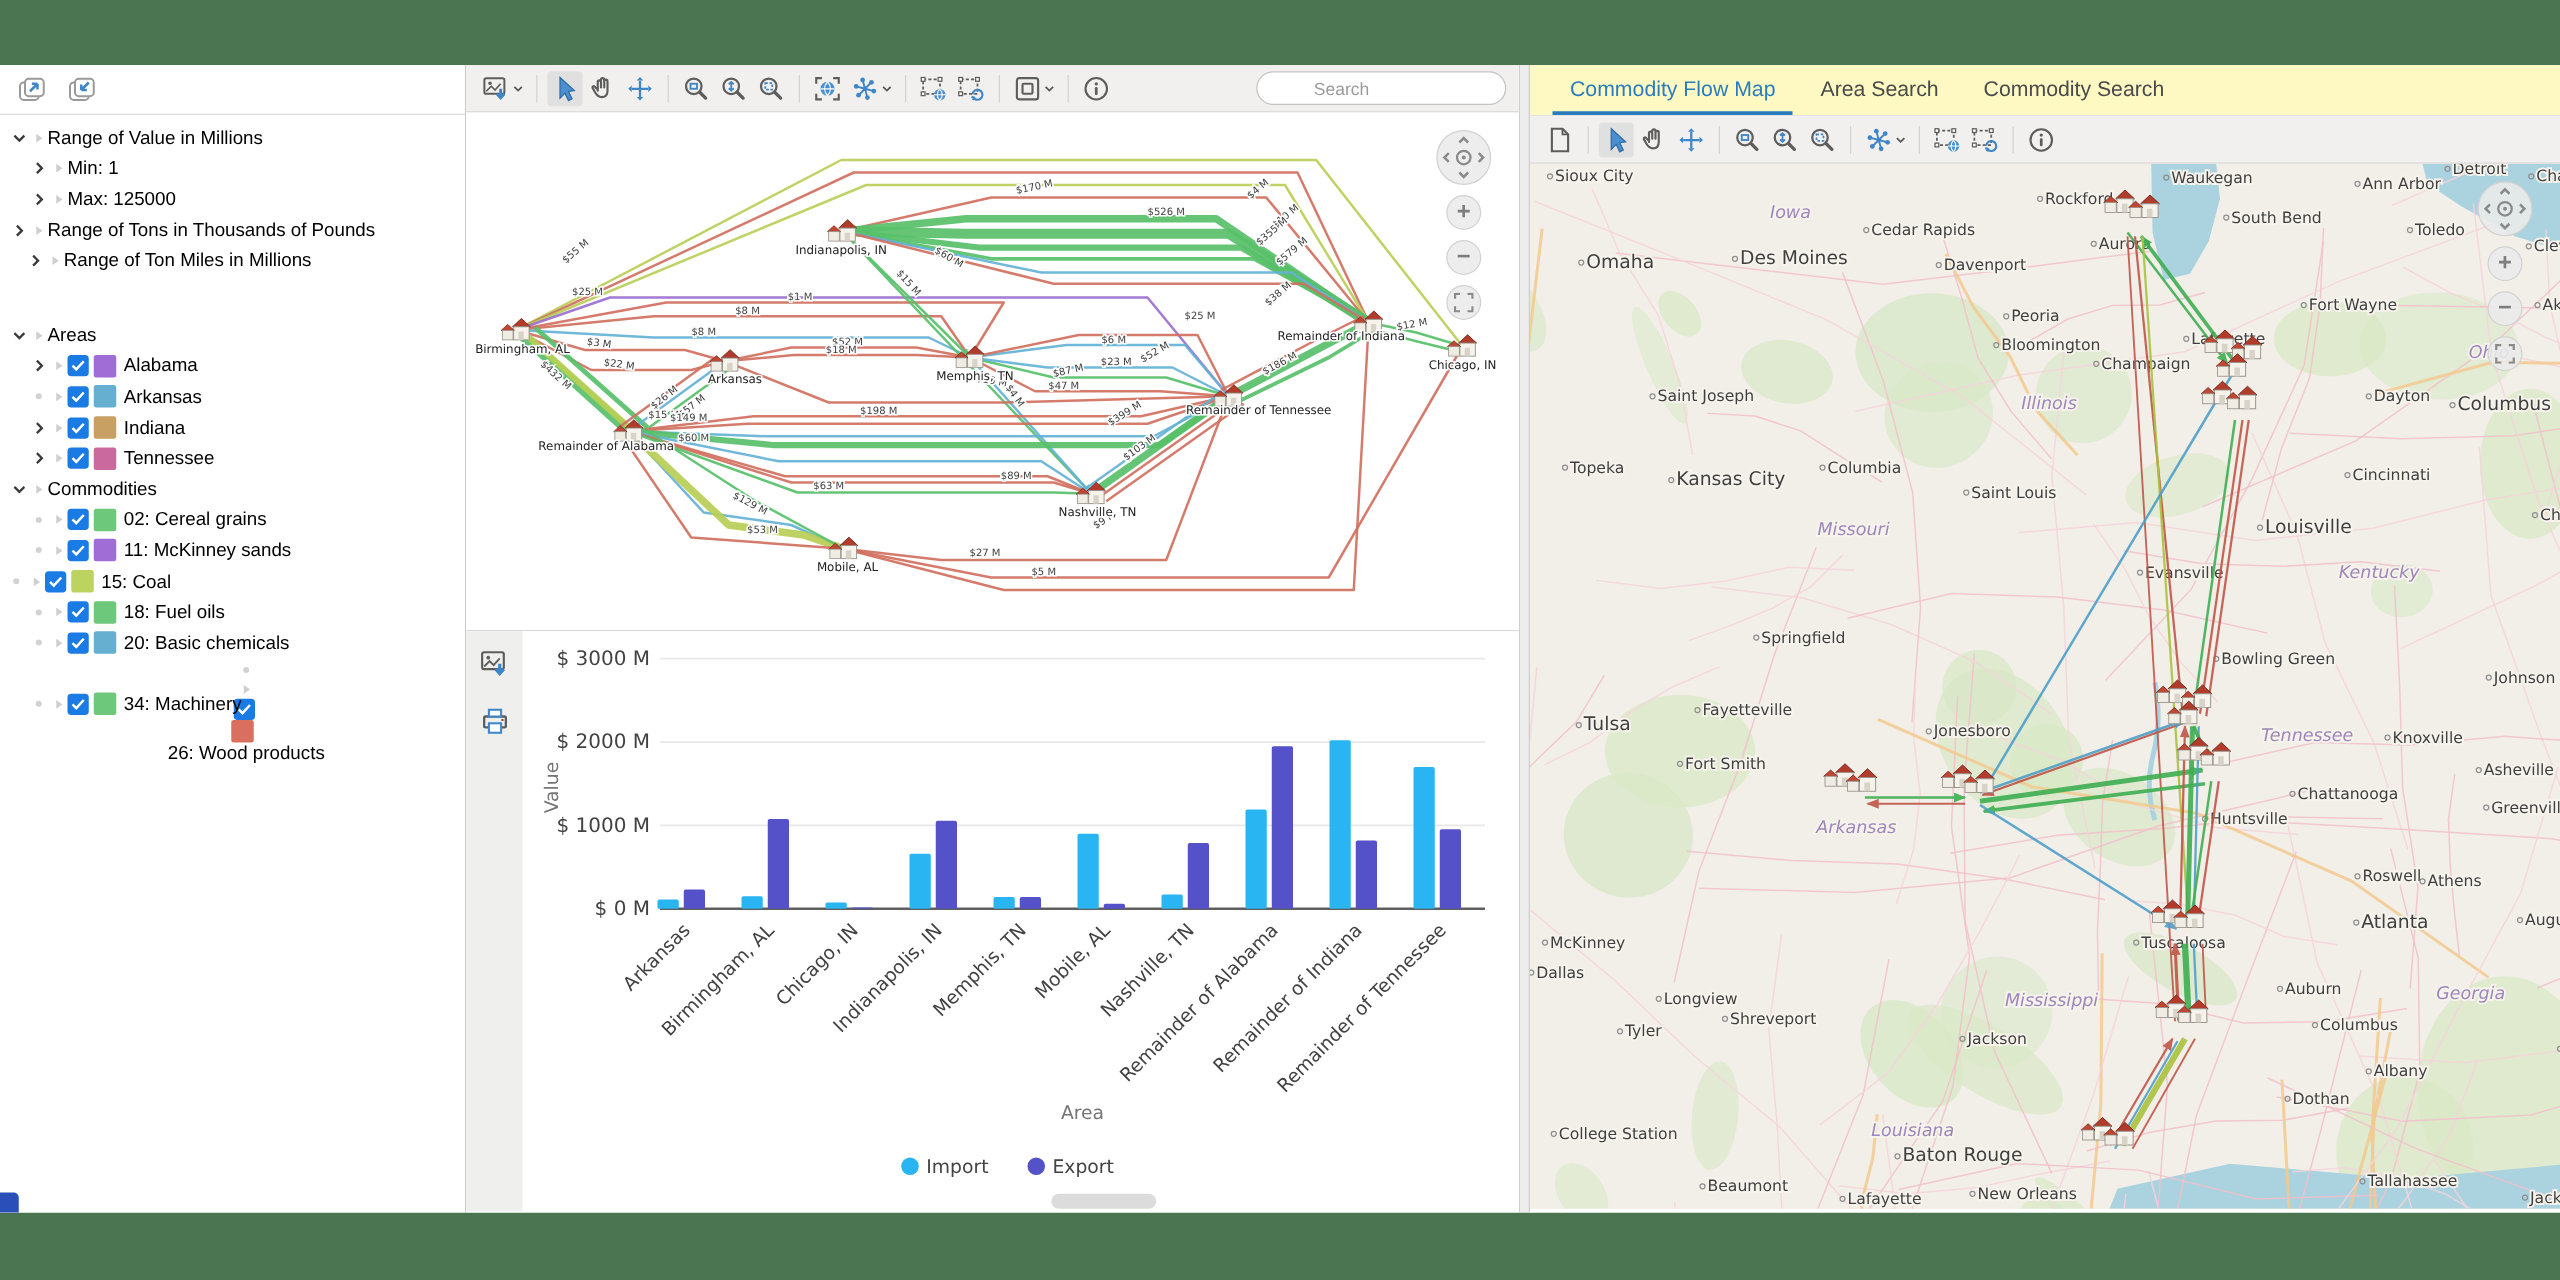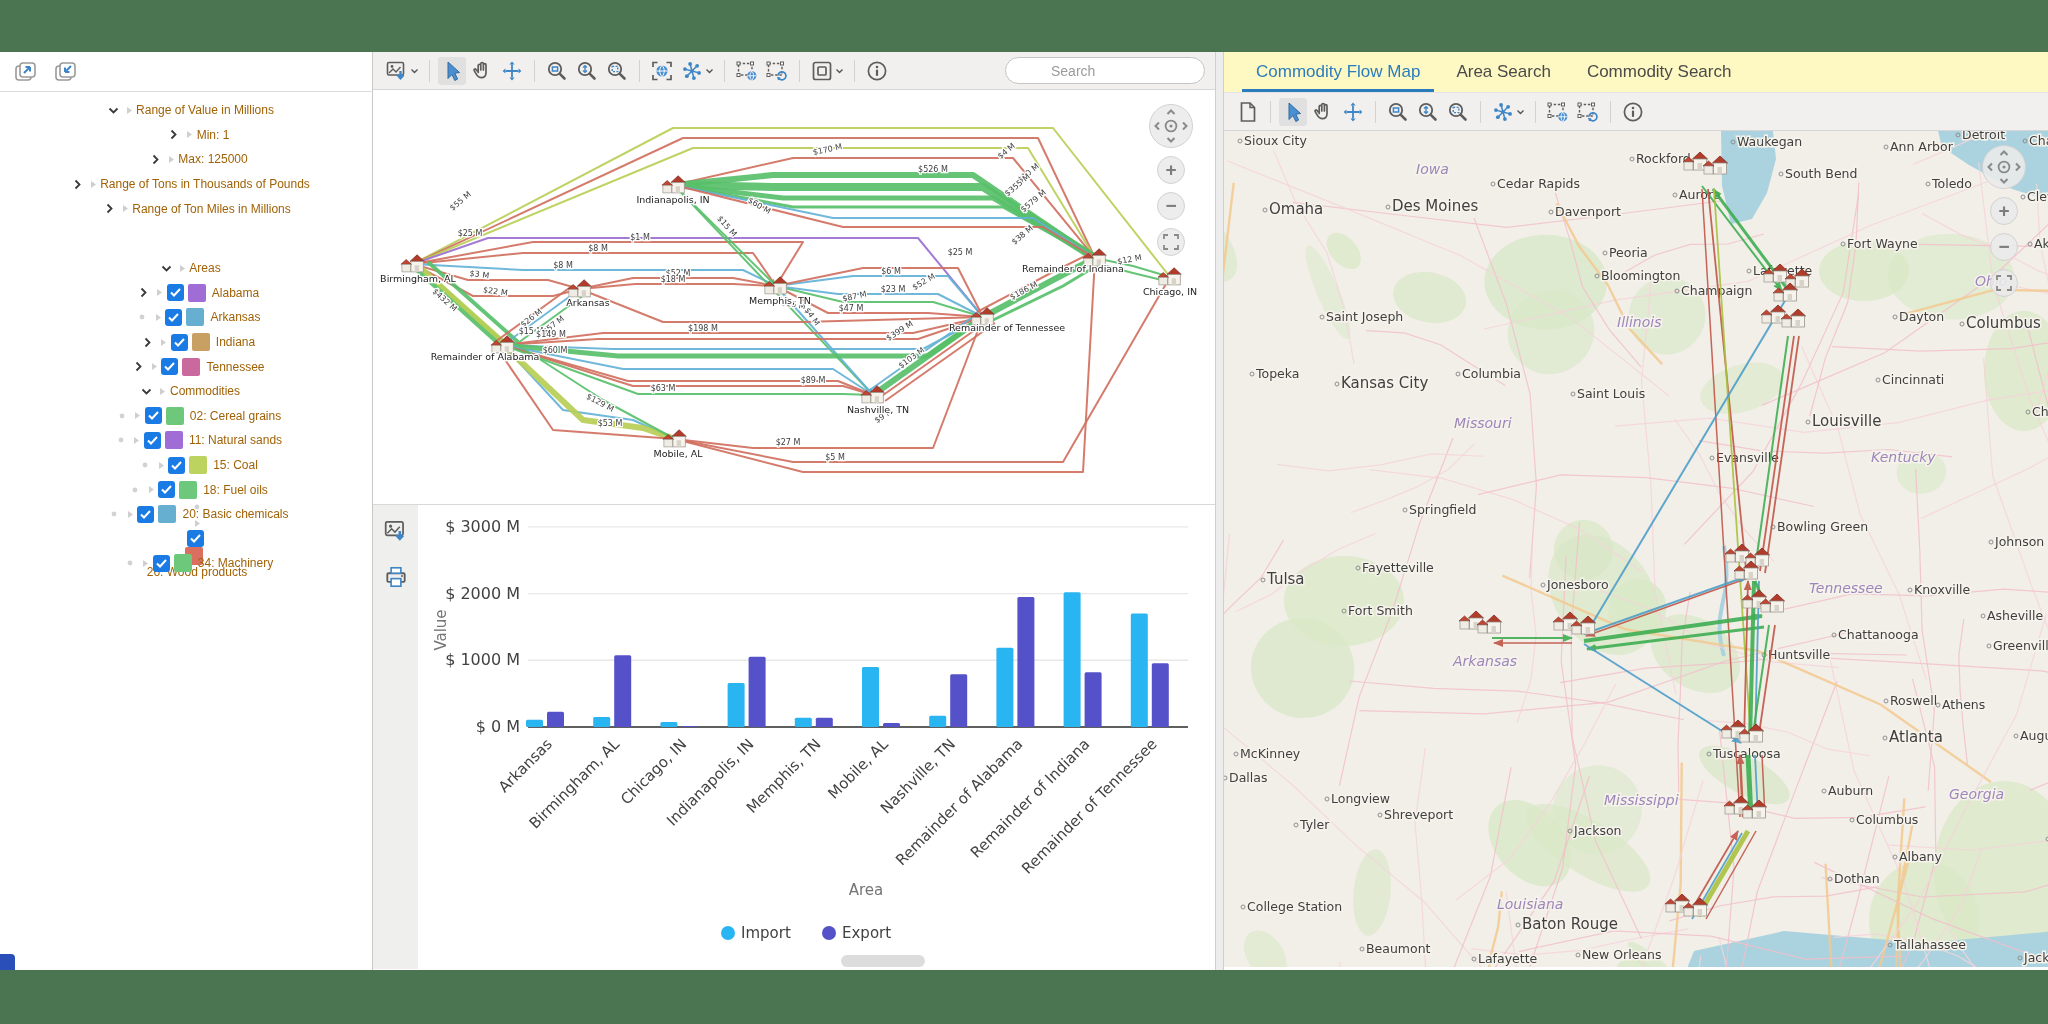--- a/index.html
+++ b/index.html
@@ -4,21 +4,21 @@
 <style>
   html,body{margin:0;padding:0;background:#4b7450;}
   *{box-sizing:border-box;font-family:"Liberation Sans",sans-serif;}
   .stage{position:relative;width:2048px;height:1024px;overflow:hidden;background:#4b7450;}
   .ui{position:absolute;left:0;top:52px;width:2048px;height:918px;background:#fff;display:flex;}
   
   .sidebar{position:relative;width:373px;height:100%;background:#fff;border-right:1px solid #c9c9c9;flex:none;}
   .side-icons{height:40px;display:flex;align-items:center;gap:8px;padding-left:10px;border-bottom:1px solid #dcdcdc;}
   .sbtn{width:32px;height:28px;display:flex;align-items:center;justify-content:center;border-radius:3px;cursor:pointer;}
   .tree{padding-top:6px;}
-  .trow{height:24.6px;display:flex;align-items:center;font-size:12px;color:#a16207;white-space:nowrap;justify-content:center;}
+  .trow{height:24.6px;display:flex;align-items:center;font-size:15px;color:#000000;white-space:nowrap;}
   .arr{width:18px;height:18px;flex:none;display:flex;align-items:center;justify-content:center;}
   .faint{width:14px;height:14px;flex:none;display:flex;align-items:center;justify-content:center;}
   .cb{width:17px;height:17px;flex:none;background:#1b7be4;border-radius:3px;display:flex;align-items:center;justify-content:center;margin-right:4px;}
   .sw{width:18px;height:18px;flex:none;border-radius:2px;margin-right:6px;}
   .corner-chip{position:absolute;left:0;bottom:0;width:15px;height:16px;background:#2b4fb8;border-radius:0 4px 0 0;}
   
   .mid{position:relative;width:842px;height:100%;flex:none;background:#fff;}
   .toolbar{height:38px;background:#f1f0ee;border-bottom:1px solid #d6d6d6;display:flex;align-items:center;padding:0 10px;gap:2px;}
   .tbtn{height:28px;min-width:28px;display:flex;align-items:center;justify-content:center;border-radius:3px;cursor:pointer;padding:0 2px;}
   .tbtn.active{background:#e0e0e0;}
@@ -266,23 +266,23 @@
               <svg width="7" height="9">
                 <polygon points="1,1 6,4.5 1,8" fill="#cfcfcf"></polygon>
               </svg>
             </span>
             <span class="cb">
               <svg width="11" height="9" viewBox="0 0 11 9">
                 <polyline points="1,4.5 4,7.5 10,1" fill="none" stroke="#fff" stroke-width="2"></polyline>
               </svg>
             </span>
             <span class="sw" style="background: rgb(160, 108, 213);"></span>
-            <span>11: Natural sands</span>
-          </div>
-          <div class="trow" style="padding-left: 22px;">
+            <span>11: McKinney sands</span>
+          </div>
+          <div class="trow" style="padding-left: 4px;">
             <span class="arr">
               <svg width="6" height="6">
                 <circle cx="3" cy="3" r="2.4" fill="#d2d2d2"></circle>
               </svg>
             </span>
             <span class="faint">
               <svg width="7" height="9">
                 <polygon points="1,1 6,4.5 1,8" fill="#cfcfcf"></polygon>
               </svg>
             </span>

